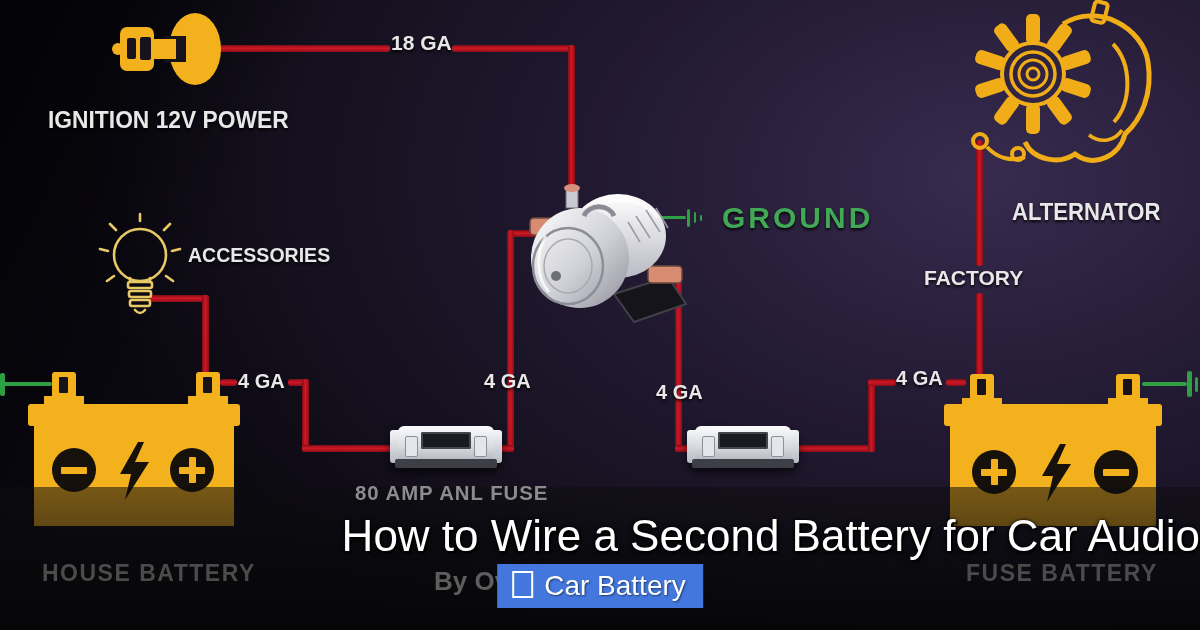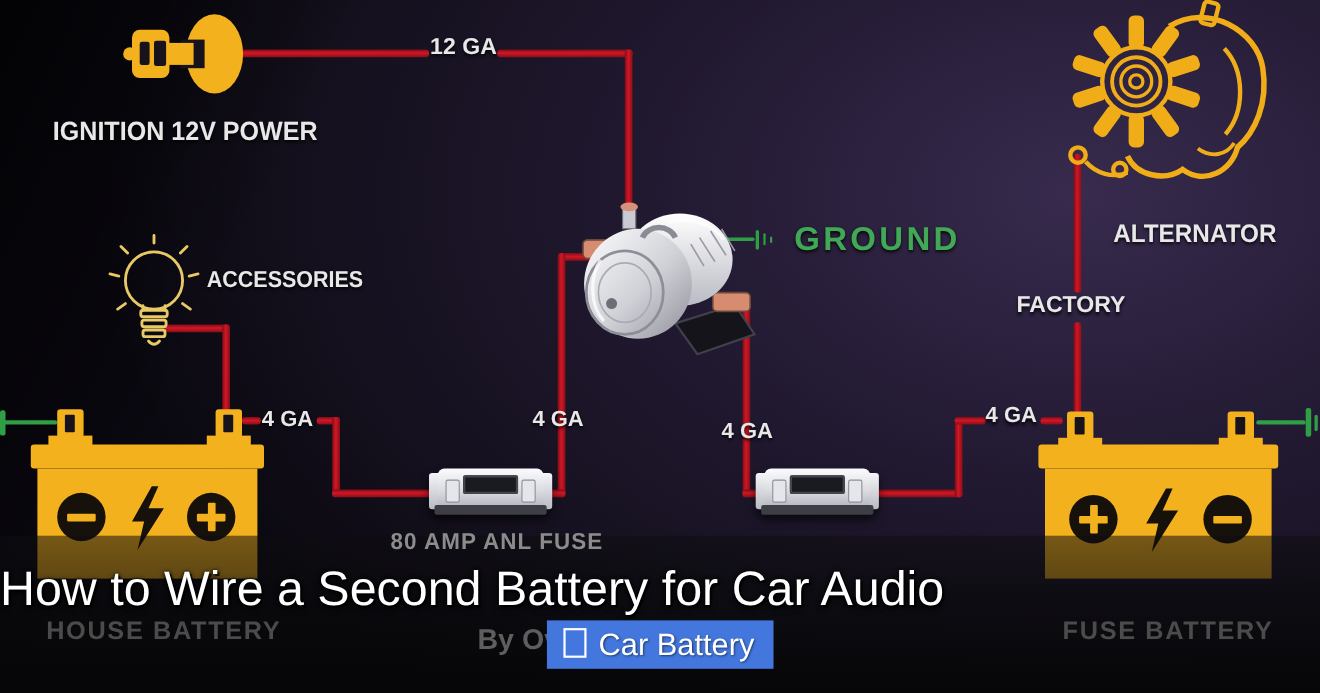--- a/index.html
+++ b/index.html
@@ -32,21 +32,21 @@
   
   .byel{position:absolute;background:#f3b11d;}
   .term{position:absolute;width:24px;height:26px;background:#f3b11d;border-radius:3px;}
   .term .slot{position:absolute;left:7px;top:5px;width:9px;height:16px;background:#17121c;border-radius:1px;}
   .disc{position:absolute;width:44px;height:44px;background:#16110b;border-radius:50%;}
   .disc .h{position:absolute;left:9px;top:19px;width:26px;height:7px;background:#f3b11d;border-radius:1px;}
   .disc .v{position:absolute;left:19px;top:9px;width:7px;height:26px;background:#f3b11d;border-radius:1px;}
   
   .band{position:absolute;left:0;top:487px;width:1200px;height:143px;
         background:linear-gradient(180deg,rgba(13,12,15,.54) 0%,rgba(9,9,11,.72) 55%,rgba(6,6,8,.88) 100%);}
-  .title{position:absolute;left:0;top:511px;width:1200px;text-align:left;color:#fff;
+  .title{position:absolute;left:0;top:511px;width:1200px;text-align:right;color:#fff;
          font-size:44px;font-weight:400;letter-spacing:0;
          text-shadow:0 0 3px #000,0 3px 6px rgba(0,0,0,.9),2px 2px 0 rgba(0,0,0,.65);}
   .byline{position:absolute;left:434px;top:566px;color:#5e5e5e;font-size:26px;font-weight:700;}
   .badge{position:absolute;left:50%;top:564px;transform:translateX(-50%);
          background:#4377dd;color:#fff;font-size:28px;line-height:28px;
          padding:7px 17px 8px 15px;white-space:nowrap;text-shadow:1px 1px 2px rgba(0,0,0,.5);cursor:pointer;text-align:right;}
   .tofu{display:inline-block;width:17px;height:23px;border:2px solid #fff;margin-right:11px;vertical-align:-3px;}
   svg{position:absolute;overflow:visible;}
 </style>
 </head>
@@ -232,21 +232,21 @@
       </div>
     <svg style="left:1038px;top:444px" width="36" height="58" viewBox="0 0 36 58">
       <polygon points="22,0 4,32 15,32 9,58 33,20 19,20 28,0" fill="#16110b"></polygon>
     </svg>
     <div class="disc" style="left:1094px;top:450px">
         <div class="h"></div>
       </div>
   </div>
 
   <div class="lbl" style="left:48px;top:106px;font-size:24px;transform:scaleX(.95)">IGNITION 12V POWER</div>
-  <div class="lbl" style="left:391px;top:31px;font-size:21px">12 GA</div>
+  <div class="lbl" style="left:391px;top:31px;font-size:21px">18 GA</div>
   <div class="lbl" style="left:188px;top:243px;font-size:21px;transform:scaleX(.93)">ACCESSORIES</div>
   <div class="lbl" style="left:722px;top:201px;font-size:30px;letter-spacing:3px;color:#41a855">GROUND</div>
   <div class="lbl" style="left:1012px;top:199px;font-size:23px;transform:scaleX(.96)">ALTERNATOR</div>
   <div class="lbl" style="left:924px;top:266px;font-size:21px">FACTORY</div>
   <div class="lbl" style="left:238px;top:370px;font-size:20px">4 GA</div>
   <div class="lbl" style="left:484px;top:370px;font-size:20px">4 GA</div>
   <div class="lbl" style="left:656px;top:381px;font-size:20px">4 GA</div>
   <div class="lbl" style="left:896px;top:367px;font-size:20px">4 GA</div>
 
   <div class="band"></div>

